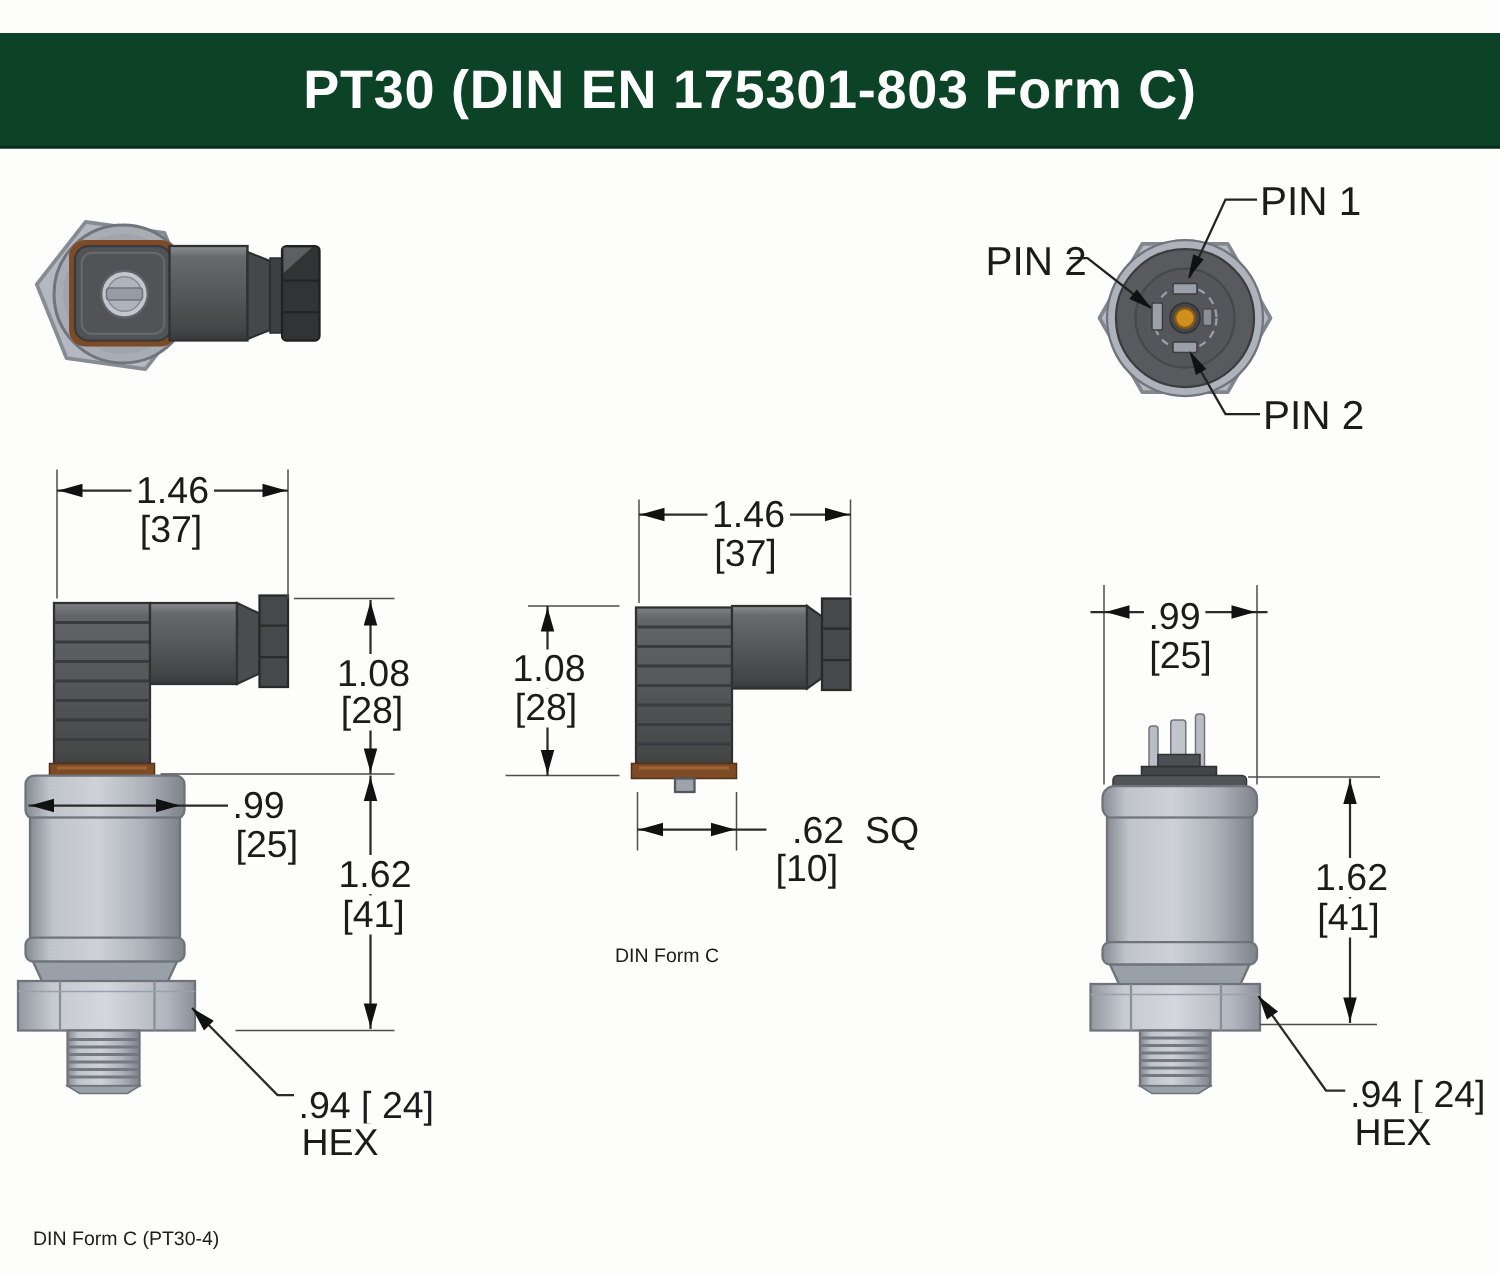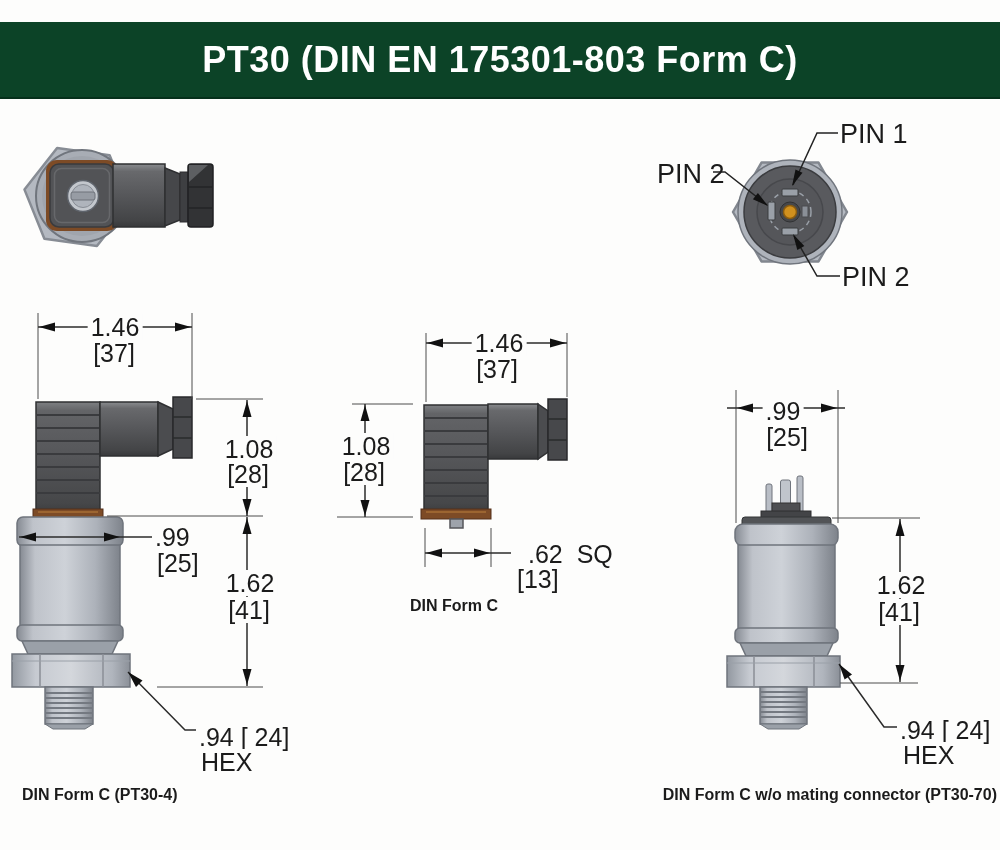--- a/index.html
+++ b/index.html
@@ -7,21 +7,21 @@
         font-family:"Liberation Sans",sans-serif;}
   #titlebar{position:absolute;left:0;top:22px;width:1000px;height:75px;background:#0c4327;
             border-bottom:2px solid #06301b;}
   #titlebar .t{width:100%;height:75px;line-height:75px;text-align:center;color:#ffffff;
                font-size:36px;font-weight:bold;letter-spacing:.5px;}
   svg{position:absolute;left:0;top:0;}
   .lbl{position:absolute;color:#1b1b1b;white-space:pre;line-height:1.04;}
   .dim{font-size:25px;background:#fdfdfc;padding:0 3px;}
   .c{transform:translateX(-50%);text-align:center;}
   .pin{font-size:27px;}
-  .cap{font-size:16px;font-weight:bold;}
+  .cap{font-size:13px;font-weight:normal;margin-top:32px;}
 </style>
 </head>
 <body>
 
 <div id="page">
 
   <div id="titlebar">
     <div class="t">PT30 (DIN EN 175301-803 Form C)</div>
   </div>
 
@@ -205,24 +205,23 @@
   <div class="lbl dim c" style="left:249px;top:597px">[41]</div>
   <div class="lbl dim" style="left:196px;top:724px">.94 [ 24]</div>
   <div class="lbl dim" style="left:198px;top:749px">HEX</div>
   <div class="lbl cap" style="left:22px;top:787px">DIN Form C (PT30-4)</div>
 
   <div class="lbl dim c" style="left:499px;top:330px">1.46</div>
   <div class="lbl dim c" style="left:497px;top:356px">[37]</div>
   <div class="lbl dim c" style="left:366px;top:433px">1.08</div>
   <div class="lbl dim c" style="left:364px;top:459px">[28]</div>
   <div class="lbl dim" style="left:525px;top:541px">.62  SQ</div>
-  <div class="lbl dim" style="left:514px;top:566px">[13]</div>
+  <div class="lbl dim" style="left:514px;top:566px">[10]</div>
   <div class="lbl cap" style="left:410px;top:598px">DIN Form C</div>
 
   <div class="lbl dim c" style="left:783px;top:398px">.99</div>
   <div class="lbl dim c" style="left:787px;top:424px">[25]</div>
   <div class="lbl dim c" style="left:901px;top:572px">1.62</div>
   <div class="lbl dim c" style="left:899px;top:599px">[41]</div>
   <div class="lbl dim" style="left:897px;top:717px">.94 [ 24]</div>
   <div class="lbl dim" style="left:900px;top:742px">HEX</div>
-  <div class="lbl cap" style="right:3px;top:787px">DIN Form C w/o mating connector (PT30-70)</div>
 
 </div>
 
 </body></html>

